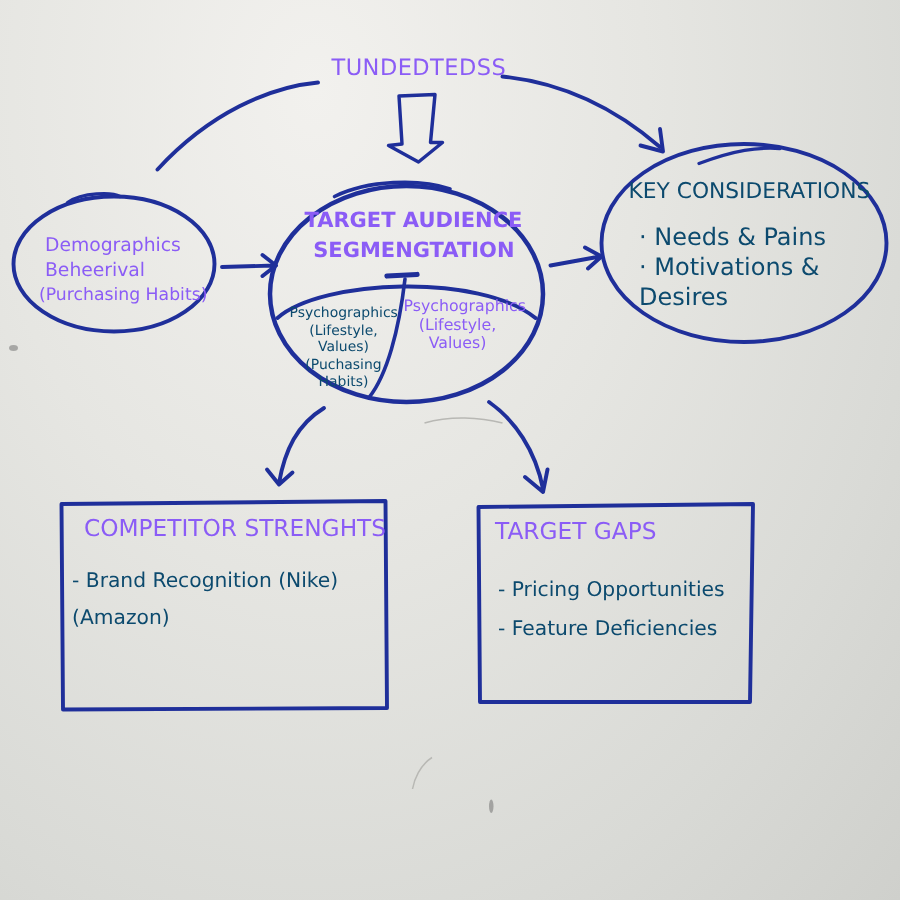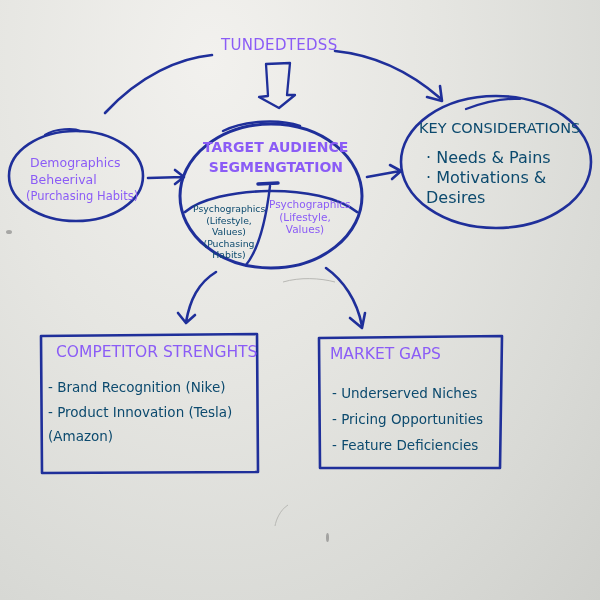--- a/index.html
+++ b/index.html
@@ -94,22 +94,20 @@
 
 <div class="t black kc-title">KEY CONSIDERATIONS</div>
 <div class="t black kc-list">
   <span class="list-item"><span>·</span> <span>Needs &amp; Pains</span></span>
   <span class="list-item"><span>·</span> <span>Motivations &amp; Desires</span></span>
 </div>
 
 <div class="t blue cs-title">COMPETITOR STRENGHTS</div>
 <div class="t black cs-list">
   <span class="list-item">- Brand Recognition (Nike)</span>
-  <span class="list-item">- Product Innovation (Tesla)</span>
   <span class="list-item">(Amazon)</span>
 </div>
 
-<div class="t blue mg-title">MARKET GAPS</div>
+<div class="t blue mg-title">TARGET GAPS</div>
 <div class="t black mg-list">
-  <span class="list-item">- Underserved Niches</span>
   <span class="list-item">- Pricing Opportunities</span>
   <span class="list-item">- Feature Deficiencies</span>
 </div>
 
 </body></html>

